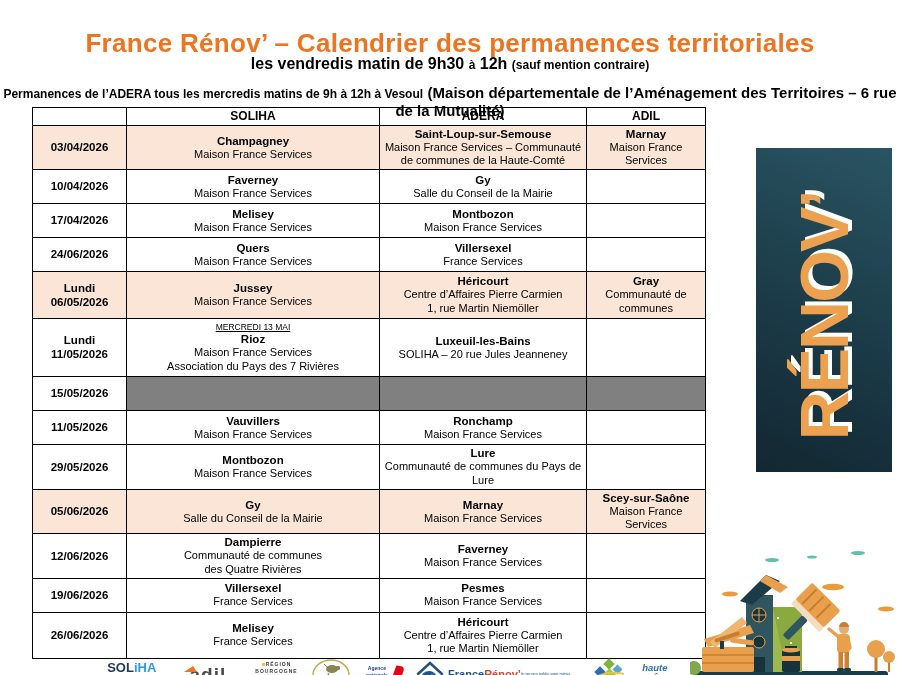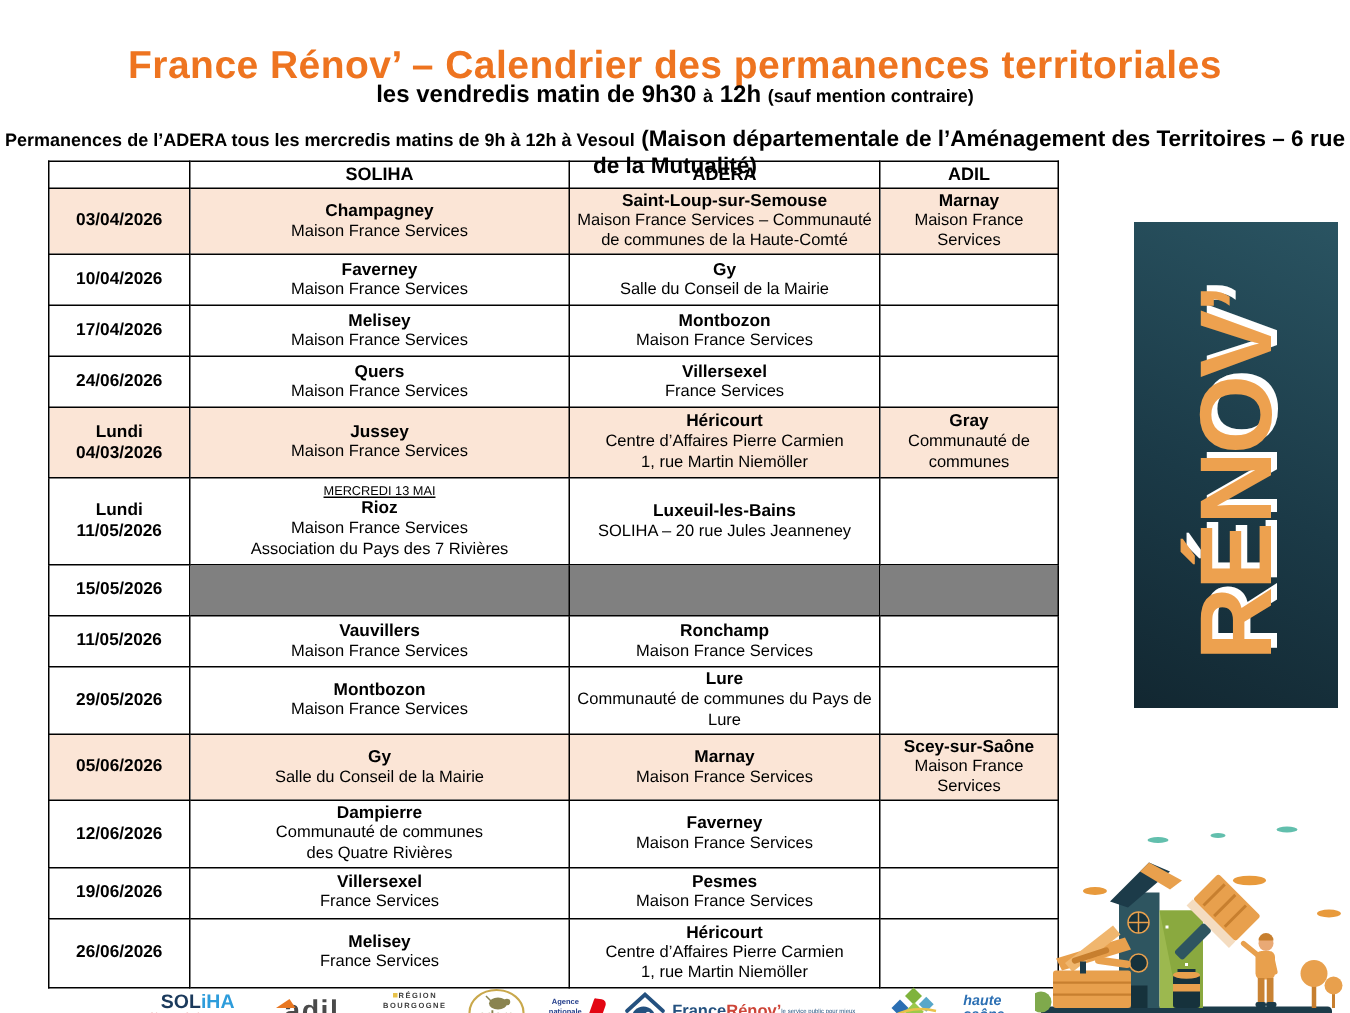--- a/index.html
+++ b/index.html
@@ -158,21 +158,21 @@
           </td>
           <td>
             <div class="city">Villersexel</div>
             <div class="venue">France Services</div>
           </td>
           <td></td>
         </tr>
         <tr class="hl" style="height: 47px;">
           <td class="date">
             <div>Lundi</div>
-            <div>04/03/2026</div>
+            <div>06/05/2026</div>
           </td>
           <td>
             <div class="city">Jussey</div>
             <div class="venue">Maison France Services</div>
           </td>
           <td>
             <div class="city">Héricourt</div>
             <div class="venue">Centre d’Affaires Pierre Carmien</div>
             <div class="venue">1, rue Martin Niemöller</div>
           </td>

